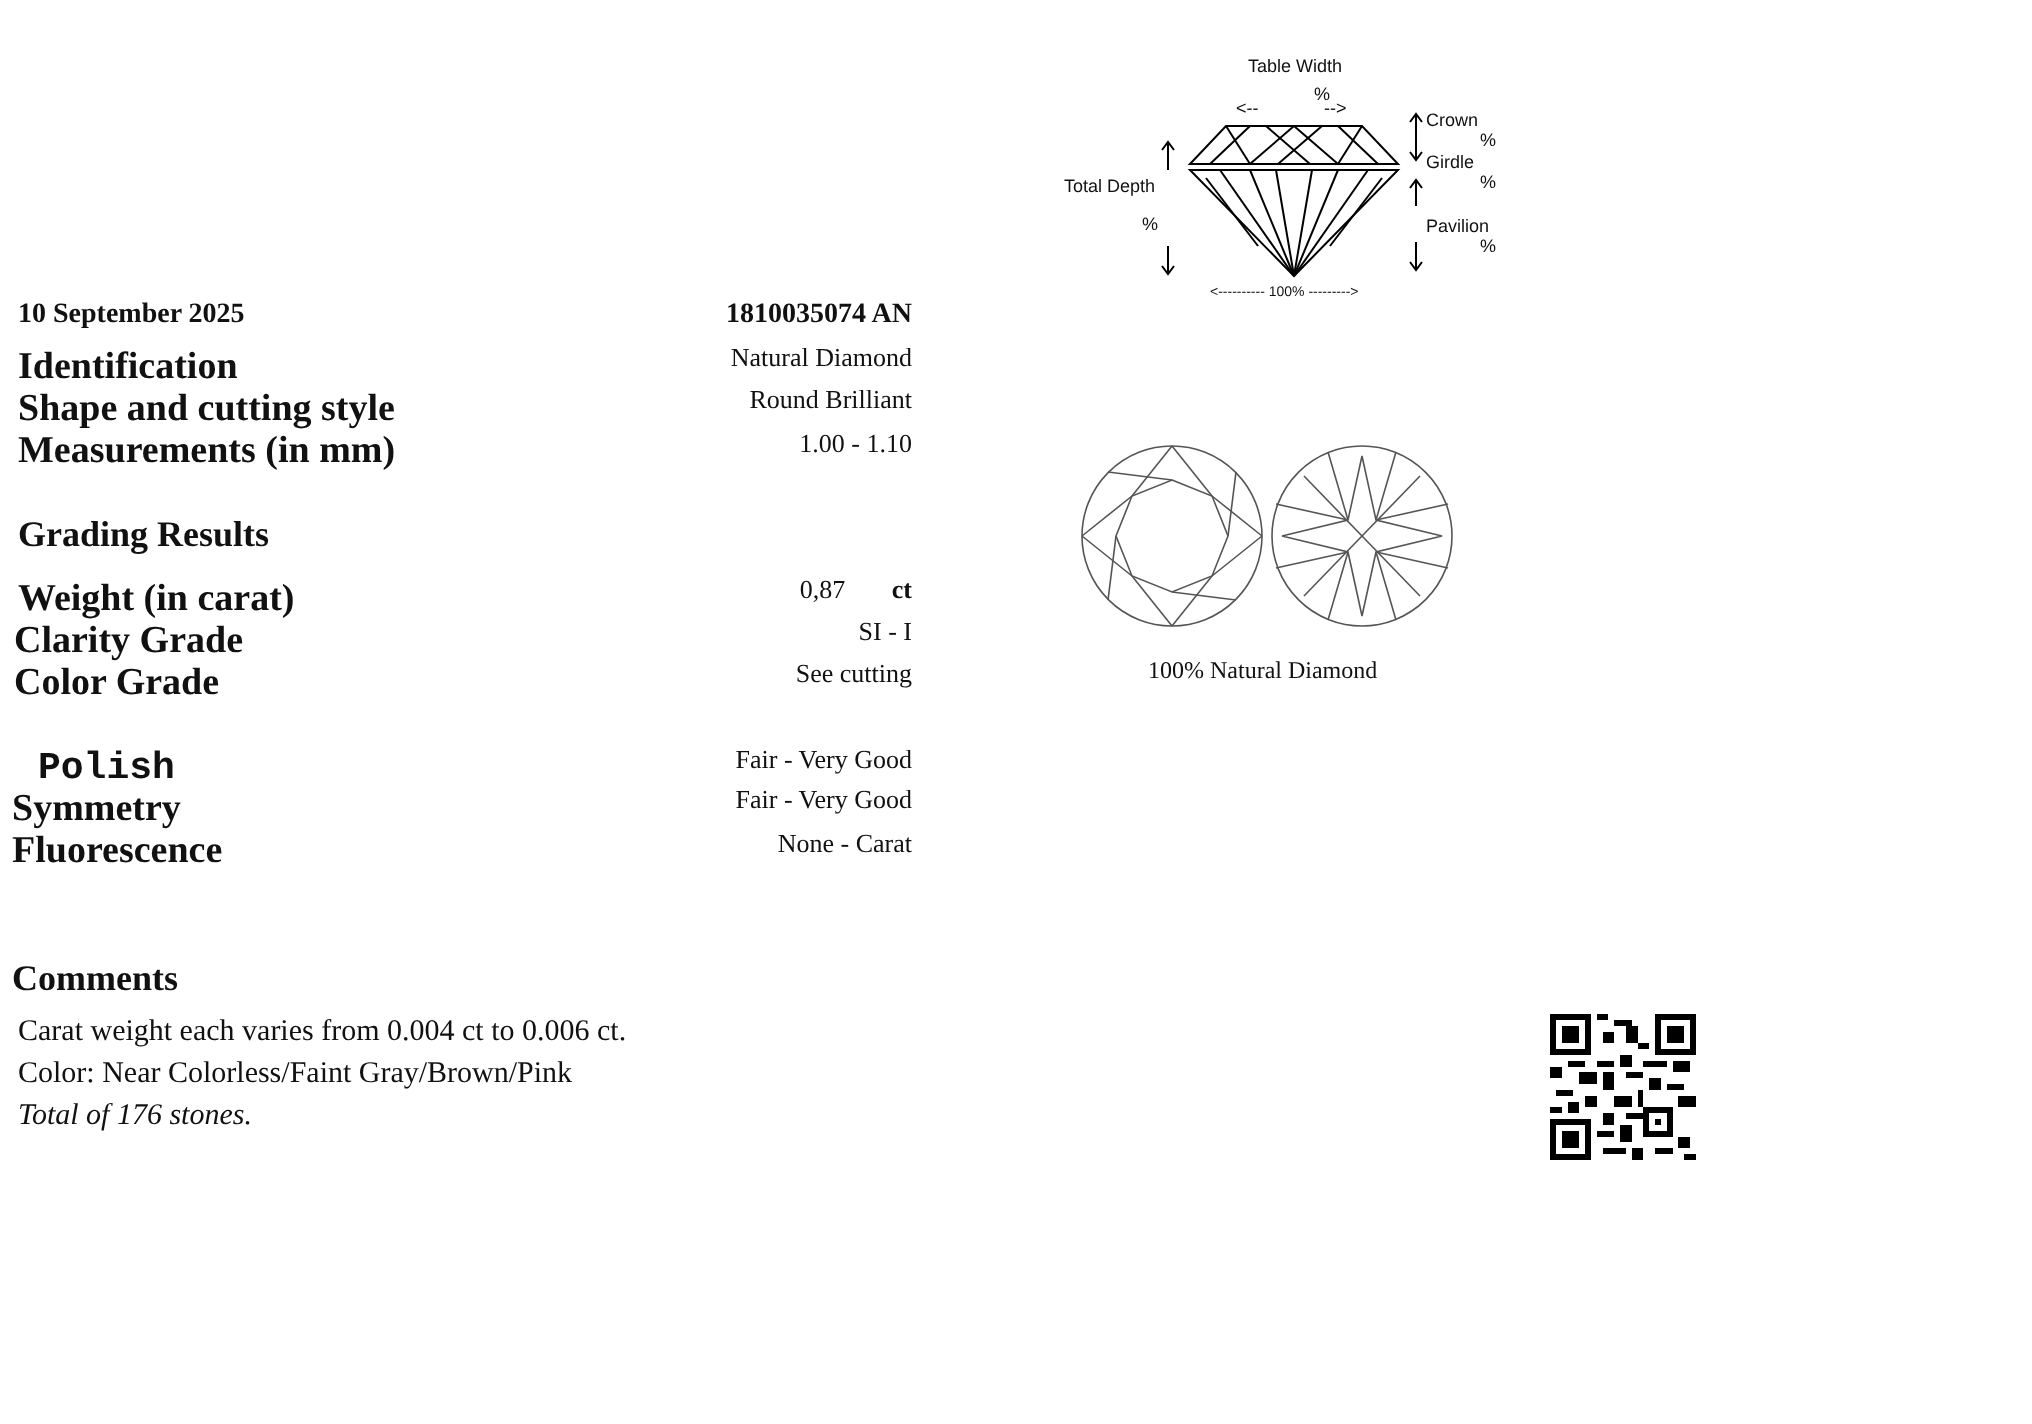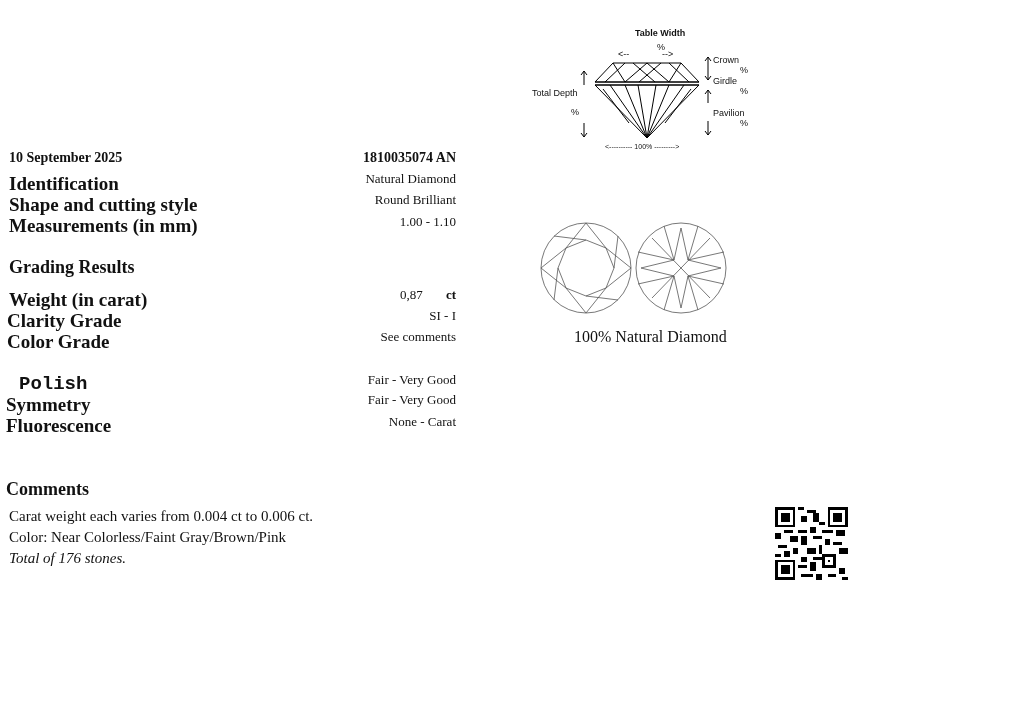--- a/index.html
+++ b/index.html
@@ -27,21 +27,21 @@
 <div class="abs h2" style="left:9px;top:257px;">Grading Results</div>
 
 <div class="abs lbl" style="left:9px;top:289px;">Weight (in carat)</div>
 <div class="abs val" style="top:287px;">
   <span>0,87</span>
   <span style="font-weight:bold;margin-left:20px;">ct</span>
 </div>
 <div class="abs lbl" style="left:7px;top:310px;">Clarity Grade</div>
 <div class="abs val" style="top:308px;">SI - I</div>
 <div class="abs lbl" style="left:7px;top:331px;">Color Grade</div>
-<div class="abs val" style="top:329px;">See comments</div>
+<div class="abs val" style="top:329px;">See cutting</div>
 
 <div class="abs lbl" style="left:19px;top:373px;font-family:Liberation Mono, monospace;">Polish</div>
 <div class="abs val" style="top:372px;">Fair - Very Good</div>
 <div class="abs lbl" style="left:6px;top:394px;">Symmetry</div>
 <div class="abs val" style="top:392px;">Fair - Very Good</div>
 <div class="abs lbl" style="left:6px;top:415px;">Fluorescence</div>
 <div class="abs val" style="top:414px;">None - Carat</div>
 
 <div class="abs h2" style="left:6px;top:479px;">Comments</div>
 <div class="abs cm" style="left:9px;top:508px;">Carat weight each varies from 0.004 ct to 0.006 ct.</div>
@@ -80,21 +80,21 @@
         <polyline points="56,108 59,112 62,108"></polyline>
       <line x1="183" y1="32" x2="183" y2="55"></line>
         <polyline points="180,36 183,32 186,36"></polyline>
         <polyline points="180,51 183,55 186,51"></polyline>
       <line x1="183" y1="65" x2="183" y2="78"></line>
         <polyline points="180,69 183,65 186,69"></polyline>
       <line x1="183" y1="96" x2="183" y2="110"></line>
         <polyline points="180,106 183,110 186,106"></polyline>
     </g>
   </svg>
-  <div class="abs sans" style="left:110px;top:3px;font-weight:bold;">Table Width</div>
+  <div class="abs sans" style="left:99px;top:3px;">Table Width</div>
   <div class="abs sans" style="left:132px;top:17px;">%</div>
   <div class="abs sans" style="left:93px;top:24px;">&lt;--</div>
   <div class="abs sans" style="left:137px;top:24px;">--&gt;</div>
   <div class="abs sans" style="left:188px;top:30px;">Crown</div>
   <div class="abs sans" style="left:215px;top:40px;">%</div>
   <div class="abs sans" style="left:188px;top:51px;">Girdle</div>
   <div class="abs sans" style="left:215px;top:61px;">%</div>
   <div class="abs sans" style="left:188px;top:83px;">Pavilion</div>
   <div class="abs sans" style="left:215px;top:93px;">%</div>
   <div class="abs sans" style="left:7px;top:63px;">Total Depth</div>
@@ -129,21 +129,21 @@
         <line x1="126" y1="6" x2="136" y2="40"></line>
       <line x1="186" y1="32" x2="150" y2="40"></line>
         <line x1="186" y1="64" x2="150" y2="56"></line>
       <line x1="100" y1="32" x2="136" y2="40"></line>
         <line x1="100" y1="64" x2="136" y2="56"></line>
       <line x1="160" y1="90" x2="150" y2="56"></line>
         <line x1="126" y1="90" x2="136" y2="56"></line>
     </g>
   </svg>
 </div>
-<div class="abs" style="left:574px;top:328px;font-size:16px;">100% Natural Diamond</div>
+<div class="abs" style="left:574px;top:328px;font-size:12px;">100% Natural Diamond</div>
 
 <div class="abs" style="left:775px;top:507px;width:73px;height:73px;">
   <svg width="73" height="73" viewBox="0 0 25 25" shape-rendering="crispEdges">
     <g fill="#000">
       <rect x="0" y="0" width="7" height="7"></rect>
         <rect x="1" y="1" width="5" height="5" fill="#fff"></rect>
         <rect x="2" y="2" width="3" height="3"></rect>
       <rect x="18" y="0" width="7" height="7"></rect>
         <rect x="19" y="1" width="5" height="5" fill="#fff"></rect>
         <rect x="20" y="2" width="3" height="3"></rect>

